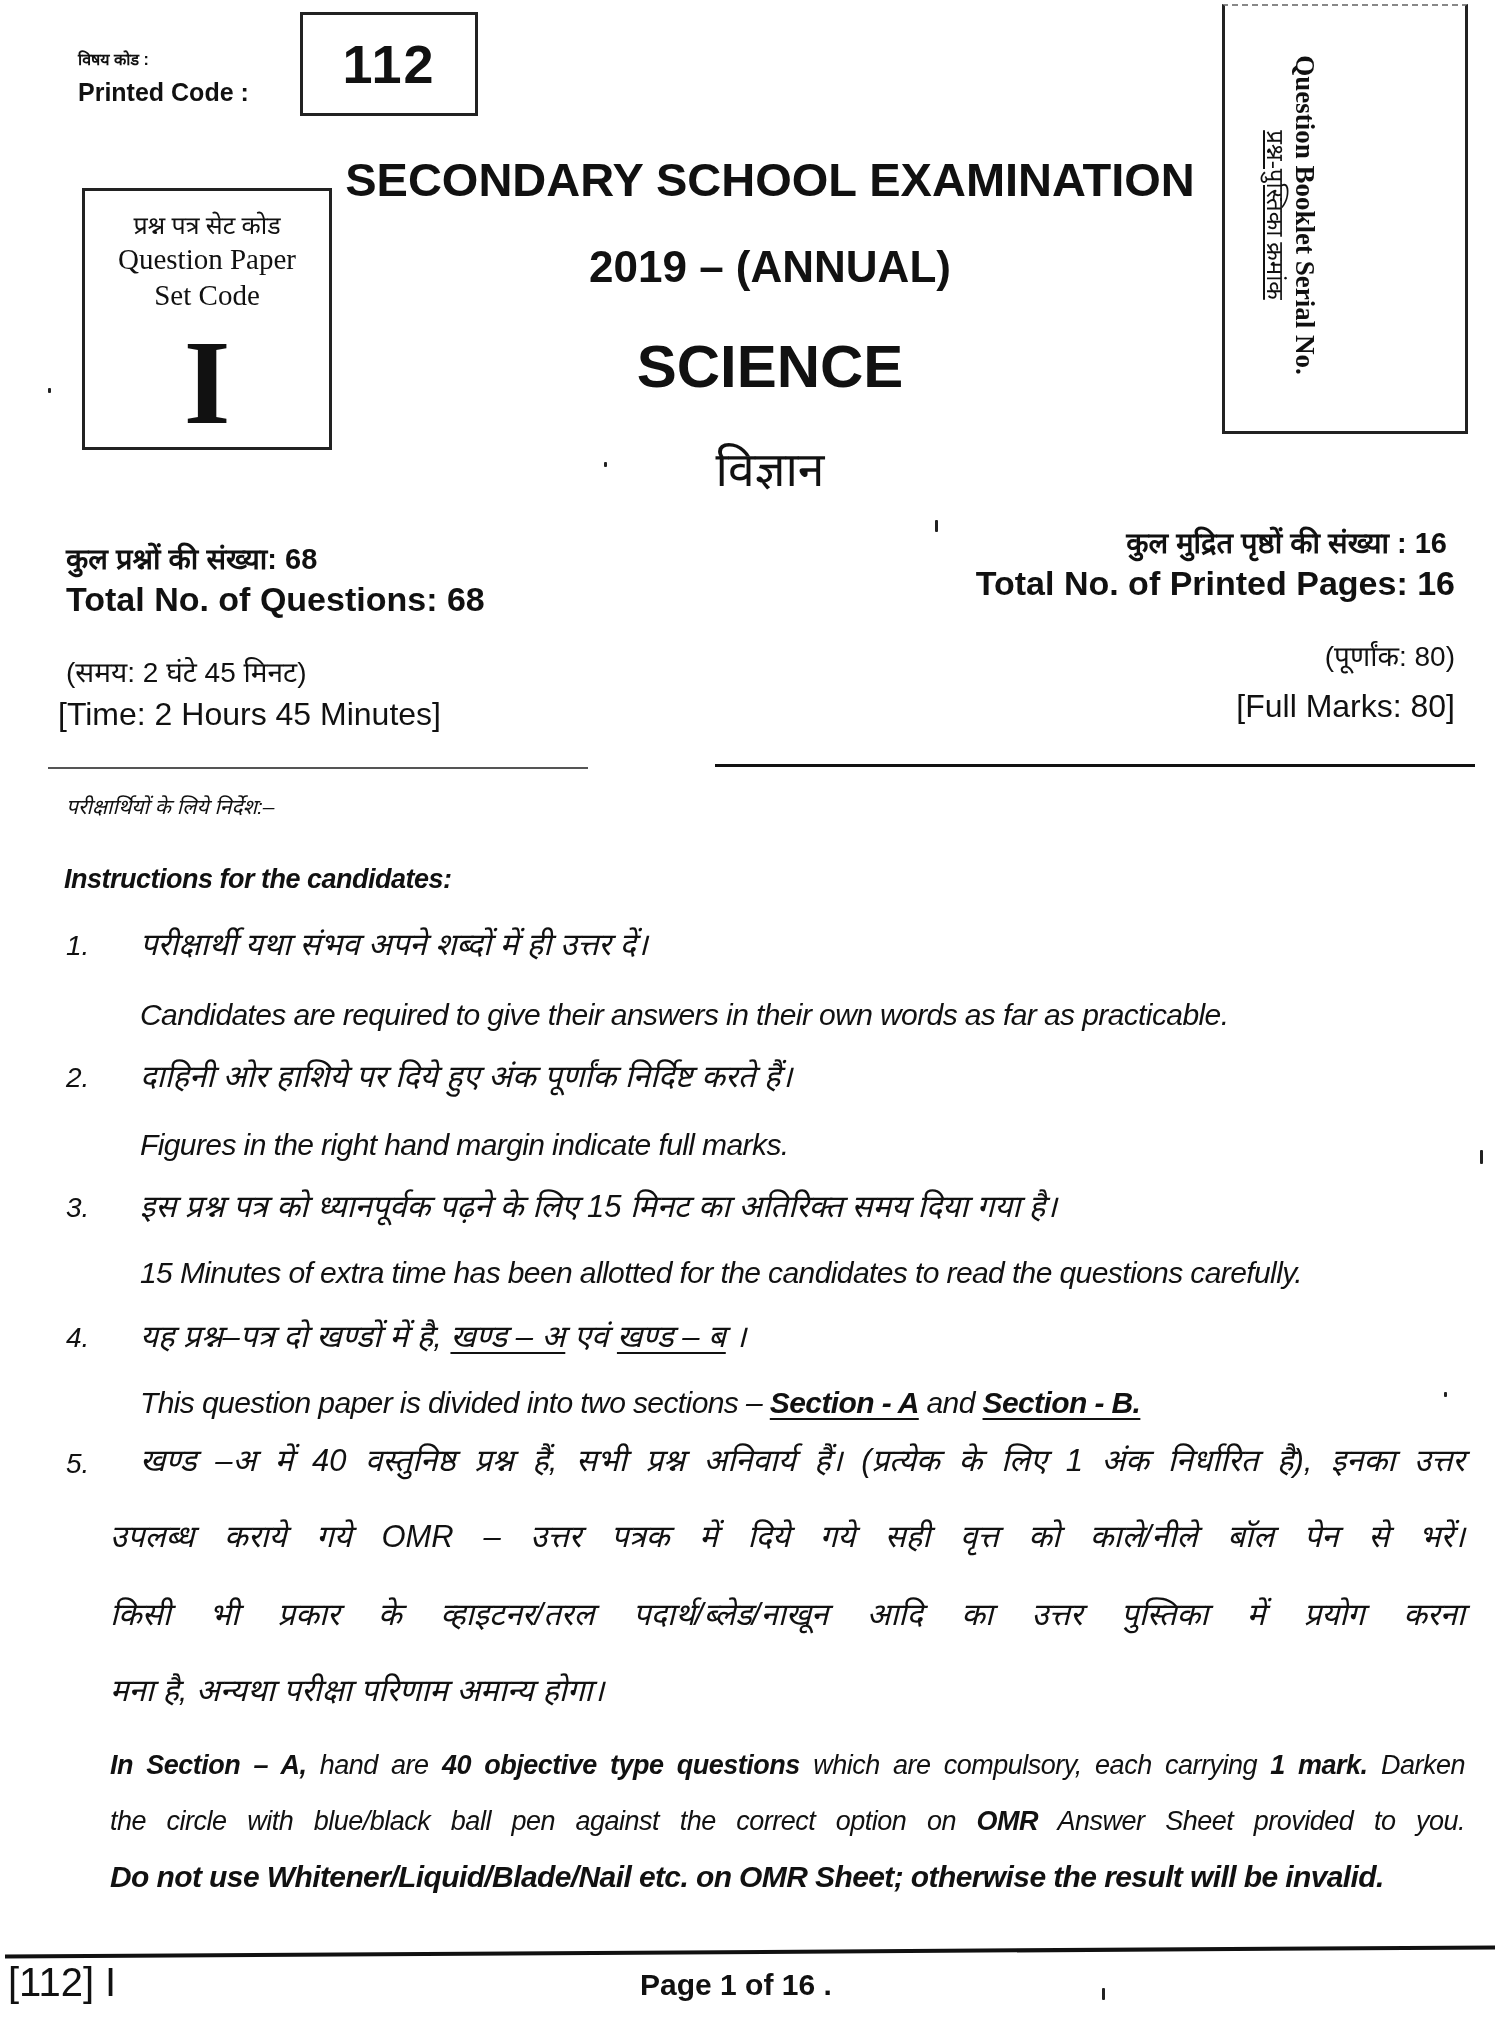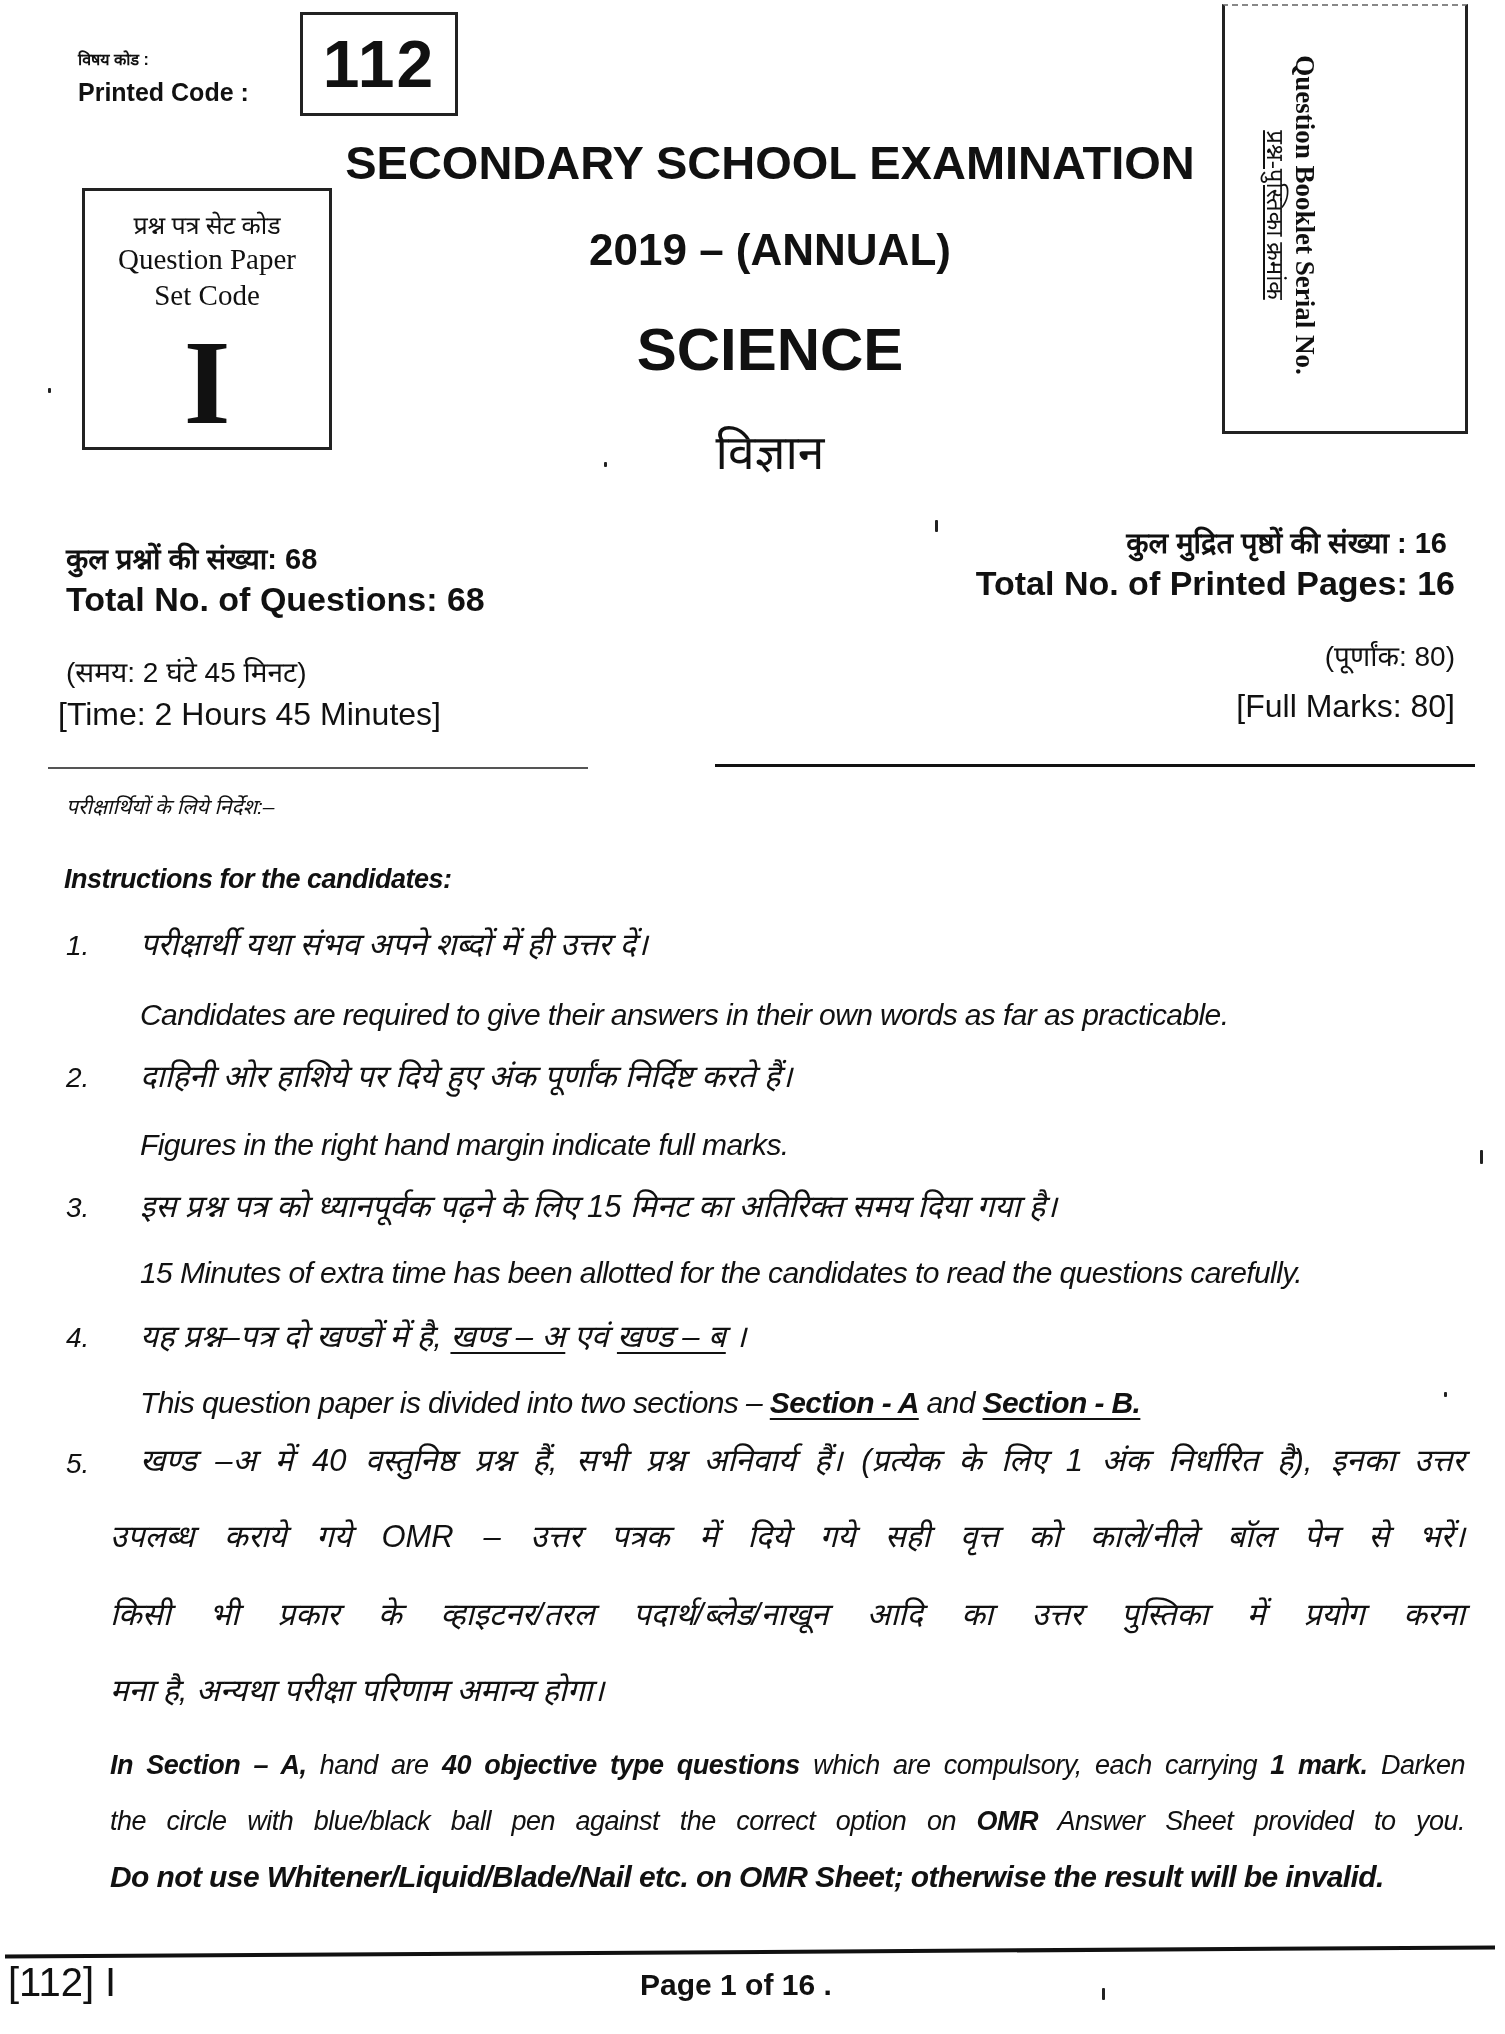--- a/index.html
+++ b/index.html
@@ -7,24 +7,24 @@
       width: 1505px; height: 2034px; position: relative; overflow: hidden;
       color: #111111;
       font-family: "Liberation Sans", "DejaVu Sans", sans-serif;
     }
     .abs { position: absolute; }
 
     
     #subject-label { left: 78px; top: 44px; font-size: 25px; font-weight: bold; line-height: 32px; }
     #subject-label .hi { font-weight: bold; font-size: 16px; }
     #subject-code-box {
-      left: 300px; top: 12px; width: 158px; height: 104px;
+      left: 300px; top: 12px; width: 178px; height: 104px;
       border: 3px solid #222; box-sizing: border-box;
       display: flex; align-items: center; justify-content: center;
-      font-size: 66px; font-weight: bold; letter-spacing: 2px;
+      font-size: 54px; font-weight: bold; letter-spacing: 2px;
     }
 
     
     #set-code-box {
       left: 82px; top: 188px; width: 250px; height: 262px;
       border: 3px solid #222; box-sizing: border-box;
       font-family: "Liberation Serif", "DejaVu Serif", serif;
       text-align: center;
     }
     #set-code-box .hi { margin-top: 20px; font-size: 25px; line-height: 30px; }
@@ -43,21 +43,21 @@
       transform: translate(-50%, -50%) rotate(90deg);
       transform-origin: center center;
       text-align: center;
       font-family: "Liberation Serif", "DejaVu Serif", serif;
       line-height: 30px;
     }
     #serial-text .en { font-size: 27px; font-weight: bold; }
     #serial-text .hi { font-size: 24px; text-decoration: underline; }
 
     
-    .center-col { left: 340px; width: 860px; text-align: center; }
+    .center-col { left: 340px; width: 860px; text-align: center; margin-top: 17px; }
     #exam-title { top: 135px; font-size: 47px; font-weight: bold; letter-spacing: 0px; }
     #exam-year { top: 225px; font-size: 44px; font-weight: bold; }
     #exam-subject { top: 315px; font-size: 60px; font-weight: bold; }
     #exam-subject-hi { top: 418px; font-size: 48px; }
 
     
     .meta-hi { font-size: 29px; font-weight: bold; }
     .meta-en { font-size: 34px; font-weight: bold; }
     .meta-reg-hi { font-size: 28px; }
     .meta-reg-en { font-size: 32px; }

